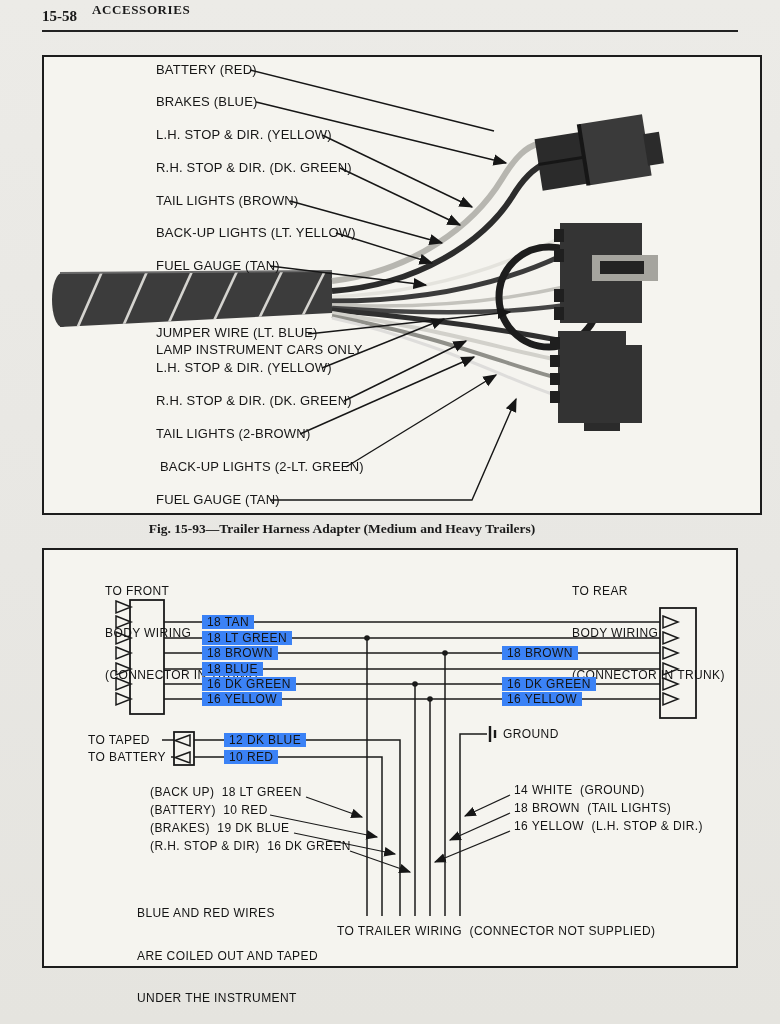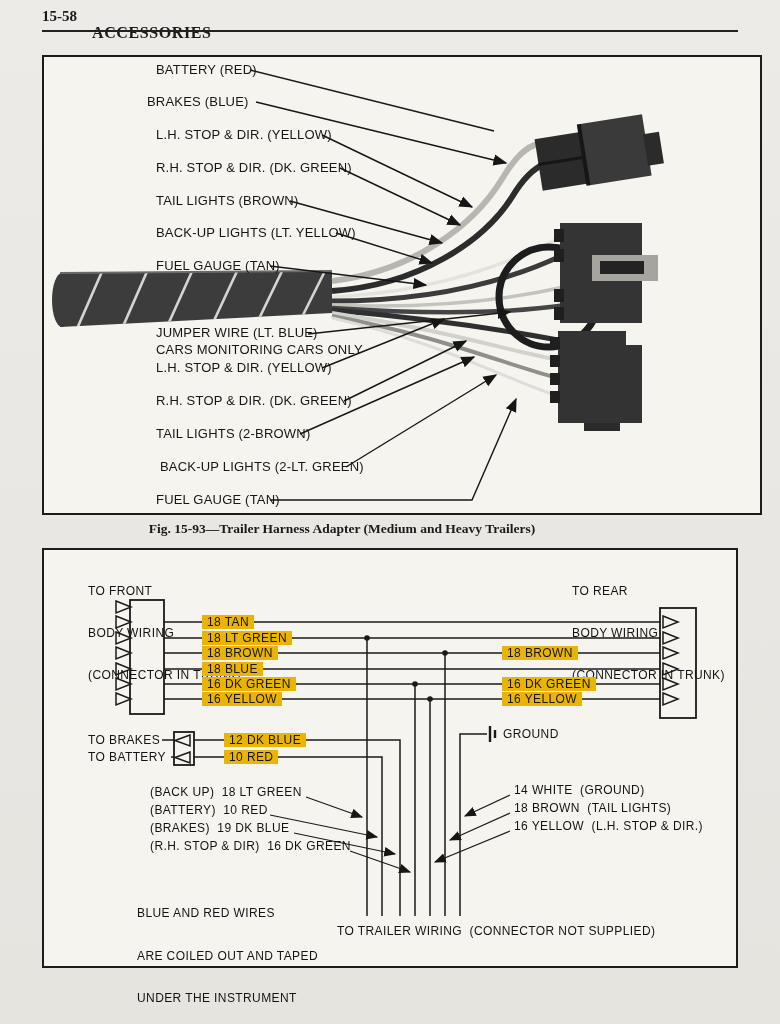--- a/index.html
+++ b/index.html
@@ -1,29 +1,29 @@
 <!DOCTYPE html>
 <html><head>
 <meta charset="utf-8">
 <style>
   html,body{margin:0;padding:0;background:#cfcecb;}
   .page{position:relative;width:780px;height:1024px;margin:0 auto;
         background:linear-gradient(180deg,#ecebe7 0%,#e8e7e3 55%,#e5e4df 100%);
         font-family:"Liberation Sans",sans-serif;color:#1a1a1a;overflow:hidden;}
   .serif{font-family:"Liberation Serif",serif;}
   .hdr-num{position:absolute;left:42px;top:8px;font-size:15px;font-weight:bold;}
-  .hdr-sec{position:absolute;left:92px;top:24px;font-size:16px;font-weight:bold;letter-spacing:.6px;}
+  .hdr-sec{position:absolute;left:92px;top:2px;font-size:13px;font-weight:bold;letter-spacing:.6px;}
   .hrule{position:absolute;left:42px;top:30px;width:696px;height:2px;background:#222;}
   .fig{position:absolute;left:42px;width:692px;border:2px solid #1c1c1c;background:#f5f4ef;}
   #fig1{top:55px;height:456px;padding-left:24px;}
   #fig2{top:548px;height:416px;}
   svg.layer{position:absolute;left:0;top:0;}
   .lbl{position:absolute;white-space:pre;font-size:13px;letter-spacing:.2px;color:#161616;}
   .d{position:absolute;white-space:pre;font-size:12px;letter-spacing:.4px;color:#141414;}
-  .wire-label{background:#eab308;padding:0 5px;z-index:3;}
+  .wire-label{background:#3b82f6;padding:0 5px;z-index:3;}
   .caption{position:absolute;left:0;width:684px;text-align:center;font-weight:bold;font-size:13.5px;}
   #cap1{top:521px;}
   #cap2{top:976px;}
   .note span{display:block;line-height:14.6px;}
 </style>
 </head>
 <body>
 
 <div class="page">
 
@@ -111,28 +111,28 @@
         <line x1="264" y1="277" x2="466" y2="255" marker-end="url(#arr1)"></line>
         <line x1="278" y1="311" x2="400" y2="262" marker-end="url(#arr1)"></line>
         <line x1="300" y1="344" x2="422" y2="284" marker-end="url(#arr1)"></line>
         <line x1="256" y1="377" x2="430" y2="300" marker-end="url(#arr1)"></line>
         <line x1="302" y1="410" x2="452" y2="318" marker-end="url(#arr1)"></line>
         <polyline points="226,443 428,443 472,342" marker-end="url(#arr1)"></polyline>
       </g>
     </svg>
 
     <div class="lbl" style="left:112px;top:5px">BATTERY (RED)</div>
-    <div class="lbl" style="left:103px;top:37px">BRAKES (BLUE)</div>
+    <div class="lbl" style="left:112px;top:37px">BRAKES (BLUE)</div>
     <div class="lbl" style="left:112px;top:70px">L.H. STOP &amp; DIR. (YELLOW)</div>
     <div class="lbl" style="left:112px;top:103px">R.H. STOP &amp; DIR. (DK. GREEN)</div>
     <div class="lbl" style="left:112px;top:136px">TAIL LIGHTS (BROWN)</div>
     <div class="lbl" style="left:112px;top:168px">BACK-UP LIGHTS (LT. YELLOW)</div>
     <div class="lbl" style="left:112px;top:201px">FUEL GAUGE (TAN)</div>
     <div class="lbl" style="left:112px;top:268px">JUMPER WIRE (LT. BLUE)</div>
-    <div class="lbl" style="left:112px;top:285px">CARS MONITORING CARS ONLY</div>
+    <div class="lbl" style="left:112px;top:285px">LAMP INSTRUMENT CARS ONLY</div>
     <div class="lbl" style="left:112px;top:303px">L.H. STOP &amp; DIR. (YELLOW)</div>
     <div class="lbl" style="left:112px;top:336px">R.H. STOP &amp; DIR. (DK. GREEN)</div>
     <div class="lbl" style="left:112px;top:369px">TAIL LIGHTS (2-BROWN)</div>
     <div class="lbl" style="left:116px;top:402px">BACK-UP LIGHTS (2-LT. GREEN)</div>
     <div class="lbl" style="left:112px;top:435px">FUEL GAUGE (TAN)</div>
   </div>
 
   <div class="caption serif" id="cap1">Fig. 15-93—Trailer Harness Adapter (Medium and Heavy Trailers)</div>
 
   <div class="fig" id="fig2">
@@ -210,21 +210,21 @@
       </g>
 
       <g fill="#1a1a1a">
         <circle cx="323" cy="88" r="2.8"></circle>
         <circle cx="401" cy="103" r="2.8"></circle>
         <circle cx="371" cy="134" r="2.8"></circle>
         <circle cx="386" cy="149" r="2.8"></circle>
       </g>
     </svg>
 
-    <div class="d" style="left:44px;top:6px;line-height:14px">
+    <div class="d" style="left:61px;top:6px;line-height:14px">
       <span style="display:block">TO FRONT</span>
       <span style="display:block">BODY WIRING</span>
       <span style="display:block">(CONNECTOR IN TRUNK)</span>
     </div>
     <div class="d" style="left:528px;top:6px;line-height:14px">
       <span style="display:block">TO REAR</span>
       <span style="display:block">BODY WIRING</span>
       <span style="display:block">(CONNECTOR IN TRUNK)</span>
     </div>
 
@@ -232,21 +232,21 @@
     <div class="d wire-label" style="left:158px;top:81px">18 LT GREEN</div>
     <div class="d wire-label" style="left:158px;top:96px">18 BROWN</div>
     <div class="d wire-label" style="left:158px;top:112px">18 BLUE</div>
     <div class="d wire-label" style="left:158px;top:127px">16 DK GREEN</div>
     <div class="d wire-label" style="left:158px;top:142px">16 YELLOW</div>
 
     <div class="d wire-label" style="left:458px;top:96px">18 BROWN</div>
     <div class="d wire-label" style="left:458px;top:127px">16 DK GREEN</div>
     <div class="d wire-label" style="left:458px;top:142px">16 YELLOW</div>
 
-    <div class="d" style="left:44px;top:183px">TO BRAKES</div>
+    <div class="d" style="left:44px;top:183px">TO TAPED</div>
     <div class="d" style="left:44px;top:200px">TO BATTERY</div>
     <div class="d wire-label" style="left:180px;top:183px">12 DK BLUE</div>
     <div class="d wire-label" style="left:180px;top:200px">10 RED</div>
 
     <div class="d" style="left:459px;top:177px">GROUND</div>
 
     <div class="d" style="left:106px;top:235px">(BACK UP)  18 LT GREEN</div>
     <div class="d" style="left:106px;top:253px">(BATTERY)  10 RED</div>
     <div class="d" style="left:106px;top:271px">(BRAKES)  19 DK BLUE</div>
     <div class="d" style="left:106px;top:289px">(R.H. STOP &amp; DIR)  16 DK GREEN</div>

